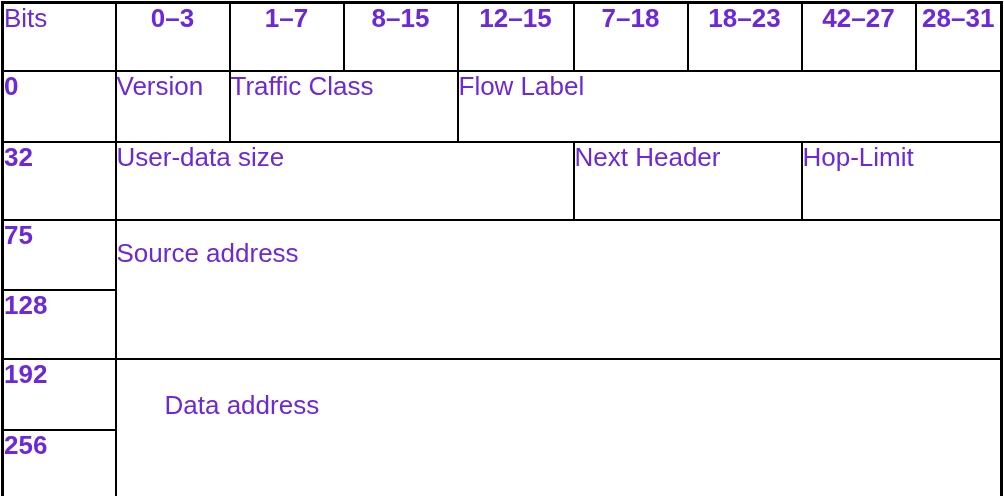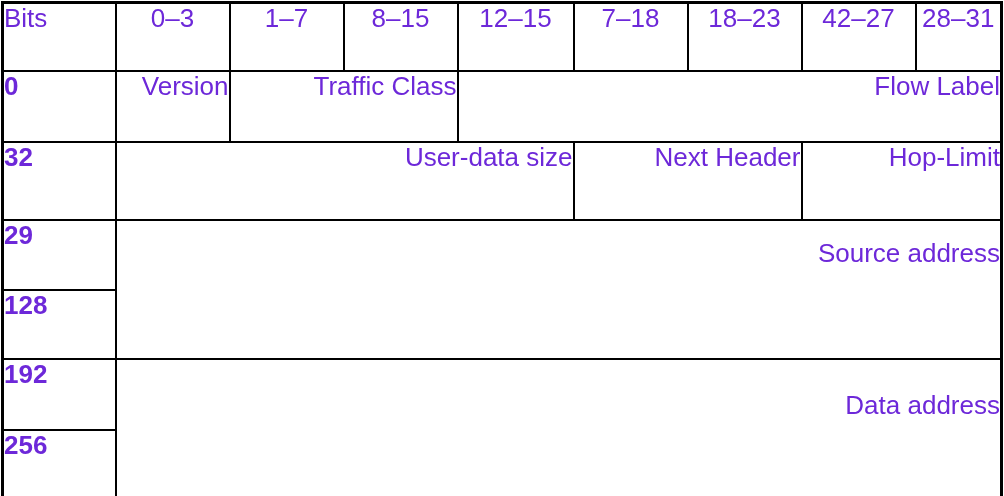--- a/index.html
+++ b/index.html
@@ -31,32 +31,32 @@
     white-space: nowrap;
     box-sizing: border-box;
     padding: 0;
   }
   td.corner {
     font-weight: 400;
     text-align: left;
     padding: 8px 0 0 9px;
   }
   td.bh {
-    font-weight: 400;
+    font-weight: 700;
     text-align: center;
     padding-top: 9px;
   }
   td.rl {
     font-weight: 700;
     text-align: left;
     padding: 8px 0 0 9px;
   }
   td.fc {
     font-weight: 400;
-    text-align: right;
+    text-align: left;
     padding-top: 10px;
   }
   td.fc.src { padding-top: 18px; border-radius: 18px; }
   td.fc.dst { padding-top: 31px; padding-left: 48px; }
   tr.r-hdr  { height: 68px; }
   tr.r-0    { height: 71px; }
   tr.r-32   { height: 78px; }
   tr.r-64   { height: 70px; }
   tr.r-128  { height: 69px; }
   tr.r-192  { height: 71px; }
@@ -96,21 +96,21 @@
       <td class="fc" colspan="2">Traffic Class</td>
       <td class="fc" colspan="5">Flow Label</td>
     </tr>
     <tr class="r-32">
       <td class="rl">32</td>
       <td class="fc" colspan="4">User-data size</td>
       <td class="fc" colspan="2">Next Header</td>
       <td class="fc" colspan="2">Hop-Limit</td>
     </tr>
     <tr class="r-64">
-      <td class="rl">29</td>
+      <td class="rl">75</td>
       <td class="fc src" colspan="8" rowspan="2">Source address</td>
     </tr>
     <tr class="r-128">
       <td class="rl">128</td>
     </tr>
     <tr class="r-192">
       <td class="rl">192</td>
       <td class="fc dst" colspan="8" rowspan="2">Data address</td>
     </tr>
     <tr class="r-256">

